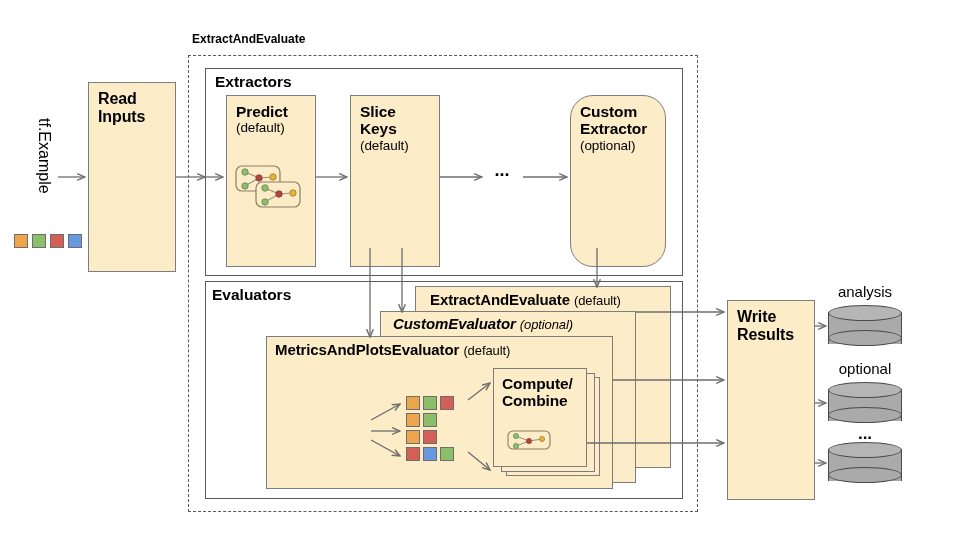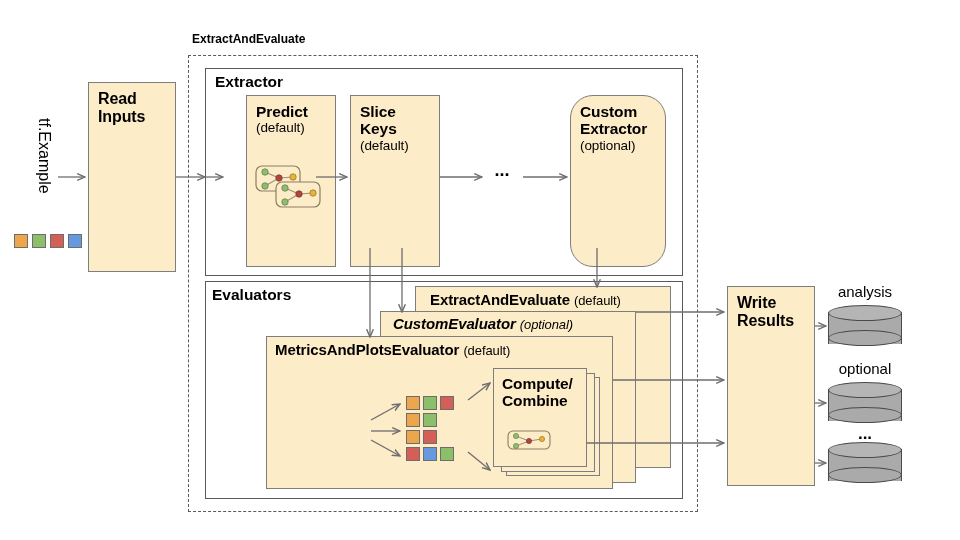--- a/index.html
+++ b/index.html
@@ -59,23 +59,23 @@
     <span class="chip" style="left:54px;top:0px;background:#6699e0;"></span>
   </div>
 
   <div class="abs card" style="left:88px;top:82px;width:88px;height:190px;">
     <div class="boxtext ttl" style="font-size:16px;">
       <span>Read Inputs</span>
     </div>
   </div>
 
   <div class="abs plain" style="left:205px;top:68px;width:478px;height:208px;"></div>
-  <div class="abs grp-label" style="left:215px;top:73px;width:200px;">Extractor</div>
-
-  <div class="abs card" style="left:226px;top:95px;width:90px;height:172px;margin-left:20px;">
+  <div class="abs grp-label" style="left:215px;top:73px;width:200px;">Extractors</div>
+
+  <div class="abs card" style="left:226px;top:95px;width:90px;height:172px;">
     <div class="boxtext ttl" style="font-size:15.5px;">
       <span>Predict</span>
       <div class="sub" style="font-size:13.5px;">(default)</div>
     </div>
 
     <svg style="position:absolute;left:6px;top:68px;" width="78" height="48" viewBox="0 0 78 48">
       <rect x="3" y="2" width="44" height="25" rx="6" fill="none" stroke="#8a7f63" stroke-width="1.2"></rect>
       <line x1="12" y1="8" x2="26" y2="14" stroke="#9a9076" stroke-width="1.1"></line>
       <line x1="12" y1="22" x2="26" y2="14" stroke="#9a9076" stroke-width="1.1"></line>
       <line x1="26" y1="14" x2="40" y2="13" stroke="#9a9076" stroke-width="1.1"></line>
@@ -162,21 +162,21 @@
       <line x1="10" y1="7" x2="23" y2="12" stroke="#9a9076" stroke-width="1"></line>
       <line x1="10" y1="17" x2="23" y2="12" stroke="#9a9076" stroke-width="1"></line>
       <line x1="23" y1="12" x2="36" y2="10" stroke="#9a9076" stroke-width="1"></line>
       <circle cx="10" cy="7" r="2.6" fill="#8cbf6a" stroke="#6b7d55" stroke-width="0.7"></circle>
       <circle cx="10" cy="17" r="2.6" fill="#8cbf6a" stroke="#6b7d55" stroke-width="0.7"></circle>
       <circle cx="23" cy="12" r="2.6" fill="#b4443a" stroke="#7d3b33" stroke-width="0.7"></circle>
       <circle cx="36" cy="10" r="2.6" fill="#e8b23c" stroke="#9c7a2a" stroke-width="0.7"></circle>
     </svg>
   </div>
 
-  <div class="abs card" style="left:727px;top:286px;width:88px;height:200px;">
+  <div class="abs card" style="left:727px;top:300px;width:88px;height:200px;">
     <div class="boxtext ttl" style="font-size:16px;">
       <span>Write Results</span>
     </div>
   </div>
 
   <div class="cyl" style="left:828px;top:305px;width:74px;height:46px;">
     <div class="cyl-body" style="top:7px;height:32px;"></div>
     <div class="cyl-bot" style="top:25px;"></div>
     <div class="cyl-cap" style="top:0px;"></div>
   </div>

